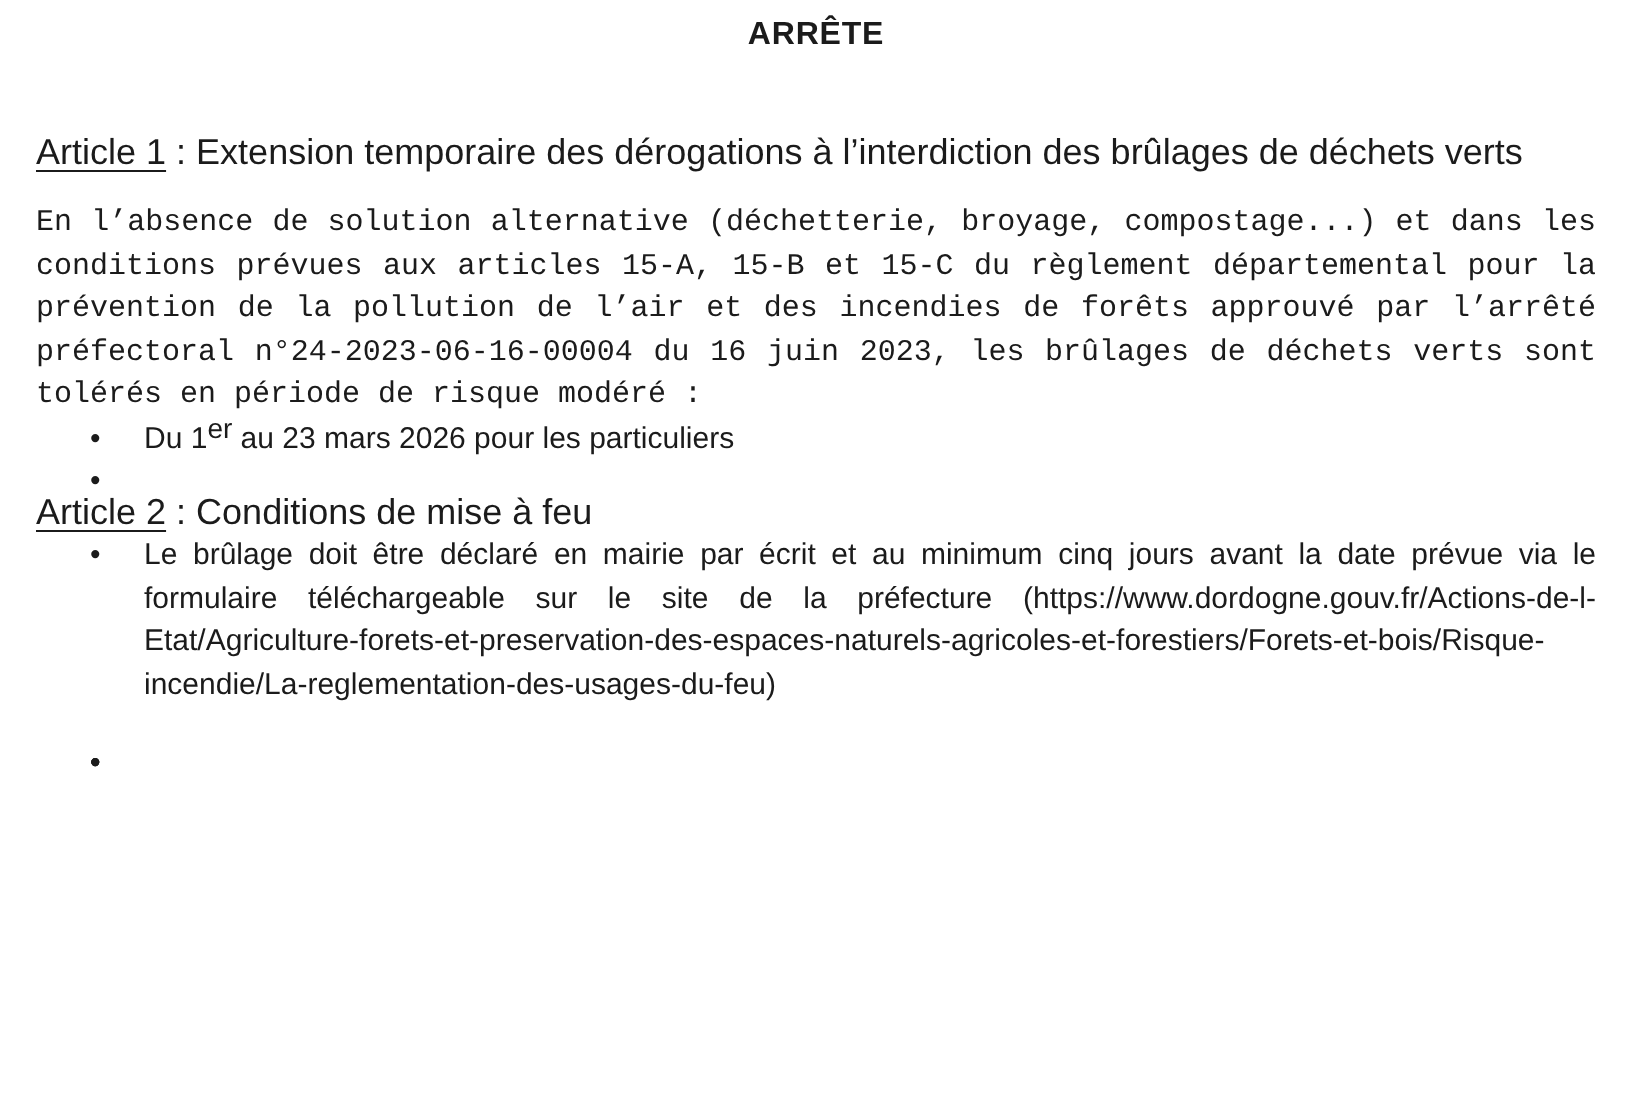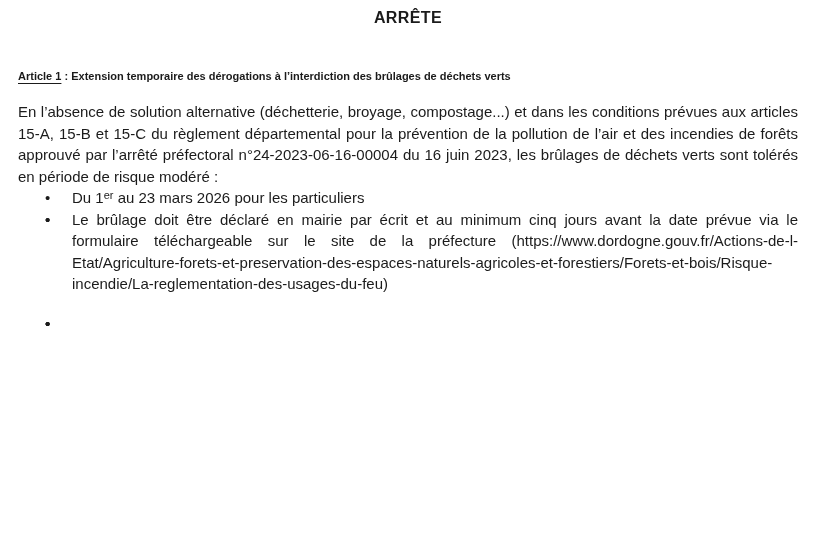--- a/index.html
+++ b/index.html
@@ -26,34 +26,35 @@
   .doc-title {
     margin: 0;
     text-align: center;
     font-size: 16px;
     font-weight: bold;
     letter-spacing: 0.4px;
     line-height: 20px;
   }
   .article-heading {
     margin: 38px 0 0 0;
-    font-weight: bold;
-    font-size: 11px;
+    font-weight: normal;
+    font-size: 18px;
     line-height: 21px;
   }
   .article-heading .article-label {
     text-decoration: underline;
     text-underline-offset: 3px;
   }
   .article-heading-2 {
     margin-top: 16px;
   }
   .intro-paragraph {
     margin: 14px 0 0 0;
     text-align: justify;
+    font-family: Liberation Mono, monospace;
   }
   ul.bullet-list {
     list-style: none;
     margin: 0;
     padding: 0;
   }
   ul.bullet-list li {
     position: relative;
     padding-left: 54px;
   }
@@ -67,21 +68,21 @@
     text-align: justify;
     margin-bottom: 18px;
     overflow-wrap: break-word;
   }
   .bullet-marker {
     position: absolute;
     left: 27px;
     top: 0;
   }
   .sup {
-    font-size: 11px;
+    font-size: 14px;
     position: relative;
     top: -4.5px;
     line-height: 0;
   }
 </style>
 </head>
 <body>
 
 <div class="page">
 
@@ -89,20 +90,21 @@
 
   <p class="article-heading"><span class="article-label">Article 1</span><span> : </span><span>Extension temporaire des dérogations à l’interdiction des brûlages de déchets verts</span></p>
 
   <p class="intro-paragraph">En l’absence de solution alternative (déchetterie, broyage, compostage...) et dans les conditions prévues aux articles 15-A, 15-B et 15-C du règlement départemental pour la prévention de la pollution de l’air et des incendies de forêts approuvé par l’arrêté préfectoral n°24-2023-06-16-00004 du 16 juin 2023, les brûlages de déchets verts sont tolérés en période de risque modéré :</p>
 
   <ul class="bullet-list bullets-article1">
     <li><span class="bullet-marker">•</span><span><span>Du 1</span><span class="sup">er</span><span> au 23 mars 2026 pour les particuliers</span></span></li>
     <li><span class="bullet-marker">•</span></li>
   </ul>
 
+  <p class="article-heading article-heading-2"><span class="article-label">Article 2</span><span> : </span><span>Conditions de mise à feu</span></p>
 
   <ul class="bullet-list bullets-article2">
     <li><span class="bullet-marker">•</span><span>Le brûlage doit être déclaré en mairie par écrit et au minimum cinq jours avant la date prévue via le formulaire téléchargeable sur le site de la préfecture (https://www.dordogne.gouv.fr/Actions-de-l-Etat/Agriculture-forets-et-preservation-des-espaces-naturels-agricoles-et-forestiers/Forets-et-bois/Risque-incendie/La-reglementation-des-usages-du-feu)</span></li>
     <li><span class="bullet-marker">•</span></li>
     <li><span class="bullet-marker">•</span></li>
     <li><span class="bullet-marker">•</span></li>
   </ul>
 
 </div>
 

